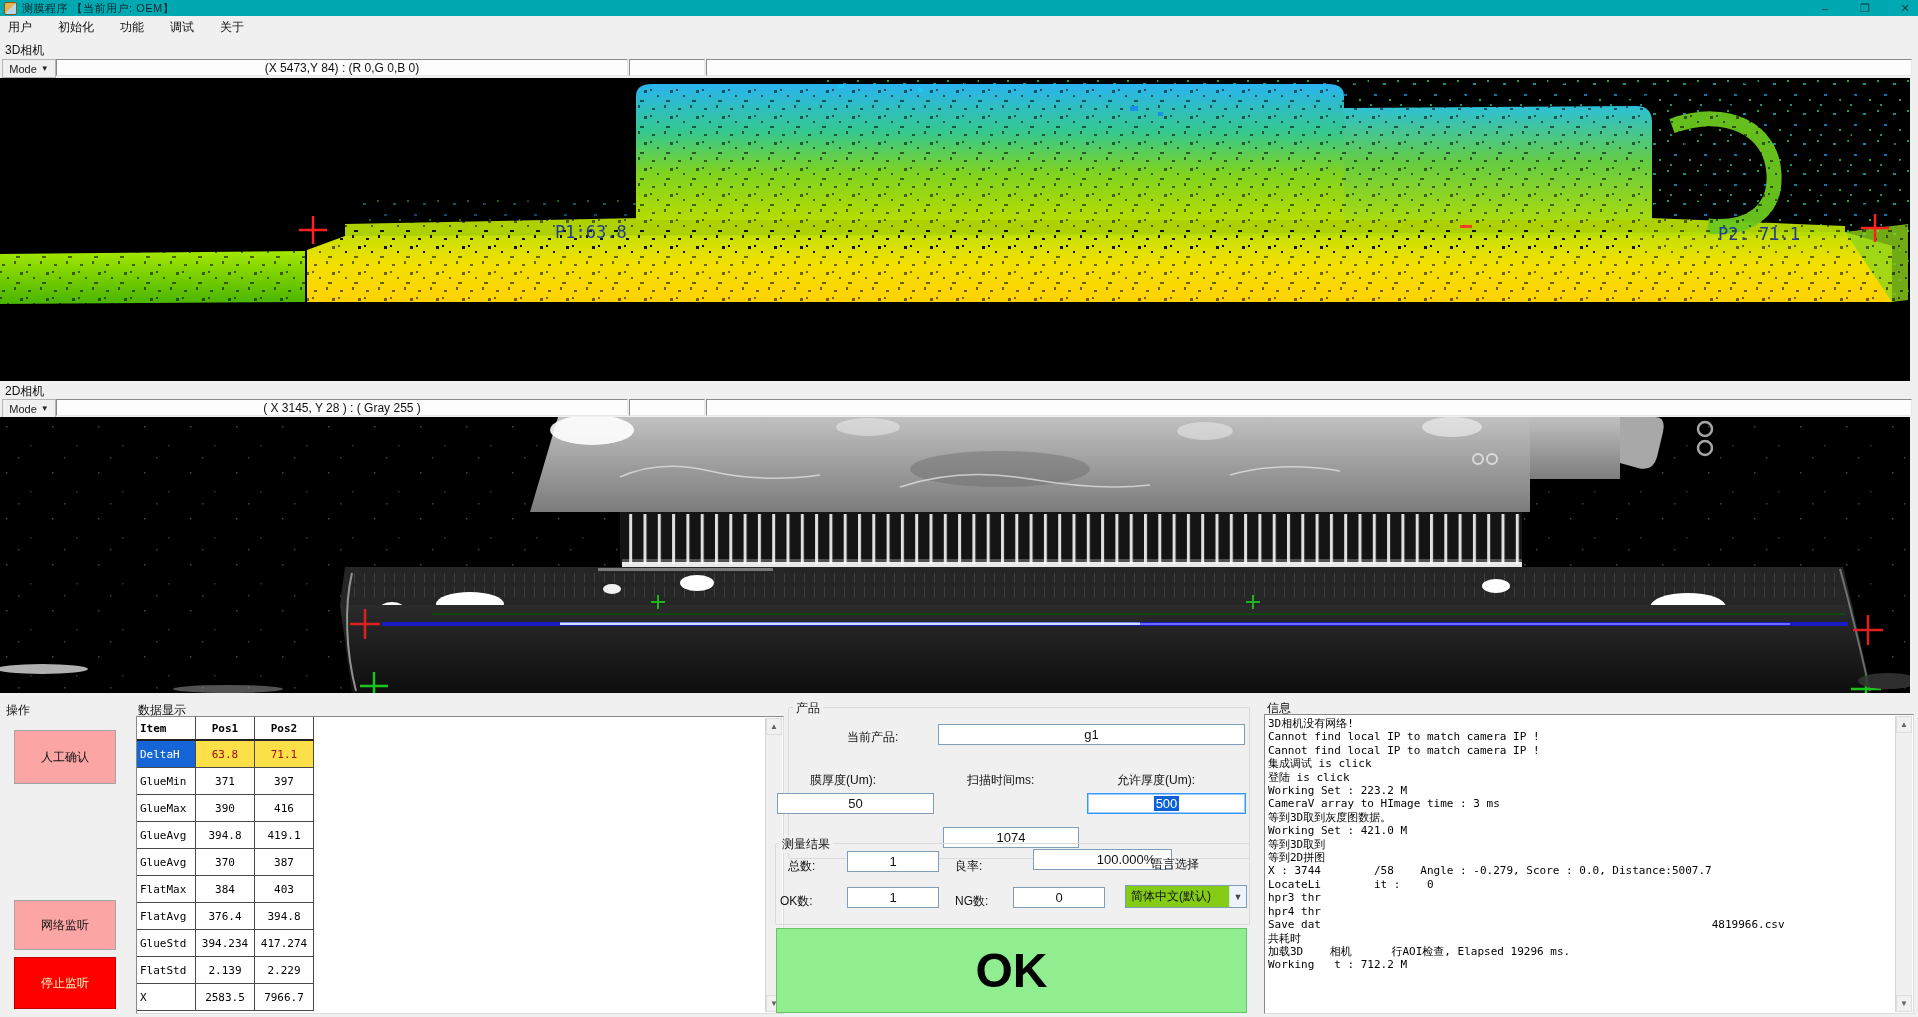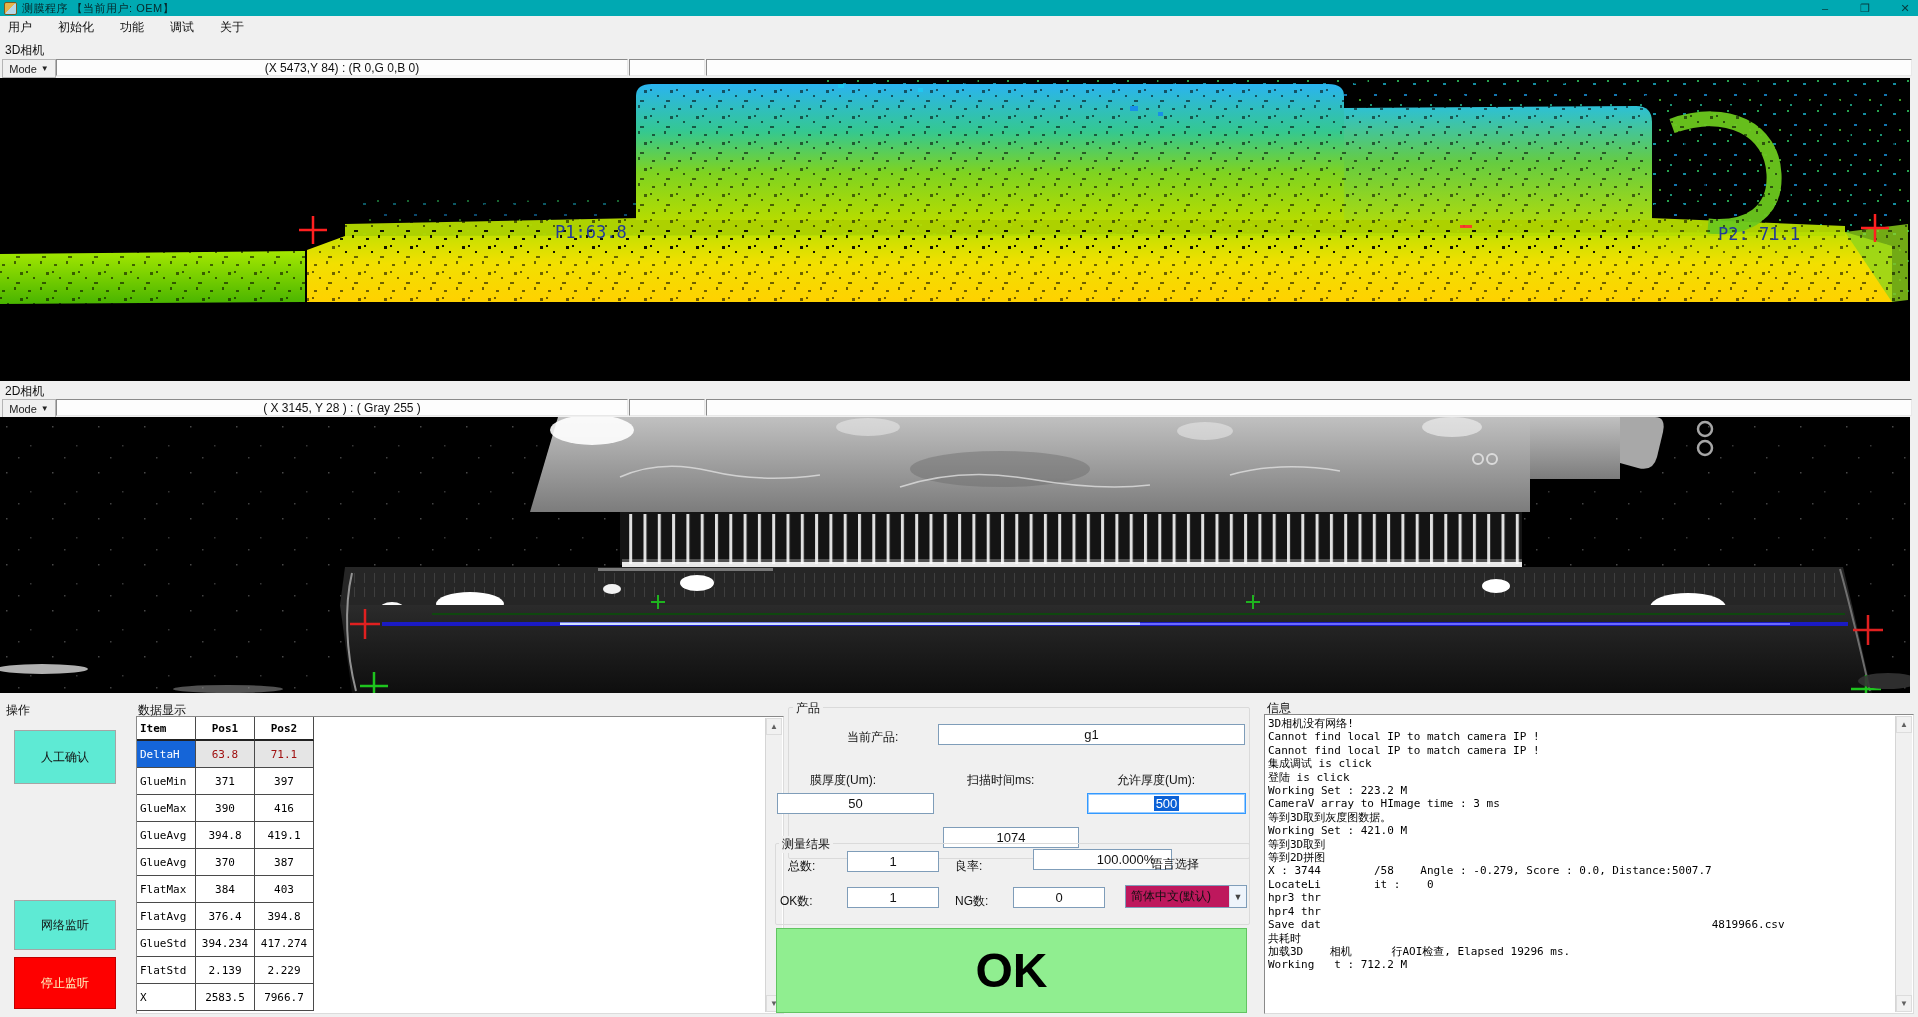--- a/index.html
+++ b/index.html
@@ -29,47 +29,47 @@
                border-bottom-color:#e8e8e8;border-right-color:#e8e8e8;
                font-size:12px;display:flex;align-items:center;justify-content:center;color:#111;}
   .rb1{left:56px;width:570px;}
   .rb2{left:629px;width:74px;}
   .rb3{left:706px;width:1204px;}
   
   .imgview{position:absolute;left:0;background:#000;}
   
   .bottom{position:absolute;left:0;top:693px;width:1918px;height:324px;background:#f0f0f0;}
   .grp-label{position:absolute;color:#111;}
-  .btn{position:absolute;background:#5eead4;border:1px solid #a5a5a5;
+  .btn{position:absolute;background:#fca5a5;border:1px solid #a5a5a5;
        display:flex;align-items:center;justify-content:center;font-size:12px;color:#111;}
   .btn-stop{background:#fe0000;color:#fef9c3;border-color:#c00000;}
   .white-box{position:absolute;background:#fff;border:1px solid #898989;
              border-bottom-color:#dcdcdc;border-right-color:#dcdcdc;}
   
   .dtable{position:absolute;left:0px;top:0px;font-family:"DejaVu Sans Mono",monospace;font-size:12px;}
   .drow{display:flex;}
   .dcell{width:58px;height:26px;border-right:1px solid #4a4a4a;border-bottom:1px solid #4a4a4a;
          display:flex;align-items:center;justify-content:center;background:#fff;overflow:hidden;font-size:11px;}
   .dcell.item{justify-content:flex-start;padding-left:3px;width:55px;}
   .dhead .dcell{font-weight:bold;height:22px;border-bottom:2px solid #222;}
   .drow.hl .dcell.item{background:#1565d8;color:#fff;}
-  .drow.hl .dcell.val{background:#e5e5e5;color:#a01010;}
+  .drow.hl .dcell.val{background:#fde047;color:#a01010;}
   
   .vscroll{position:absolute;top:1px;bottom:1px;right:1px;width:16px;background:#f0f0f0;
            border-left:1px solid #d5d5d5;display:flex;flex-direction:column;justify-content:space-between;}
   .sb-btn{height:15px;font-size:8px;color:#606060;text-align:center;line-height:15px;background:#f1f1f1;
           border:1px solid #dcdcdc;}
   
   .field-label{position:absolute;color:#111;}
   .input{position:absolute;background:#fff;border:1px solid #7f9db9;display:flex;align-items:center;
          justify-content:center;font-size:13px;color:#111;}
   .input.focus{border:1px solid #3399ff;box-shadow:0 0 0 1px #99ccff inset;}
   .sel-text{background:#0b61d6;color:#fff;padding:0 2px;}
   .groupbox{position:absolute;border:1px solid #dadada;border-radius:2px;}
-  .dropdown{position:absolute;background:#be185d;border:1px solid #7f9db9;display:flex;align-items:center;
+  .dropdown{position:absolute;background:#84cc16;border:1px solid #7f9db9;display:flex;align-items:center;
             font-size:12px;color:#111;}
   .dropdown .dd-text{flex:1;padding-left:5px;}
   .dropdown .dd-arr{width:16px;text-align:center;color:#444;font-size:9px;border-left:1px solid #d5e2ef;
                     background:#eef4fb;height:100%;display:flex;align-items:center;justify-content:center;}
   .ok-panel{position:absolute;background:#90ee90;border:1px solid #62c462;
             display:flex;align-items:center;justify-content:center;
             font-size:48px;font-weight:bold;color:#000;}
   
   .logbox{position:absolute;background:#fff;border:1px solid #898989;border-bottom-color:#dcdcdc;
           border-right-color:#dcdcdc;overflow:hidden;}

